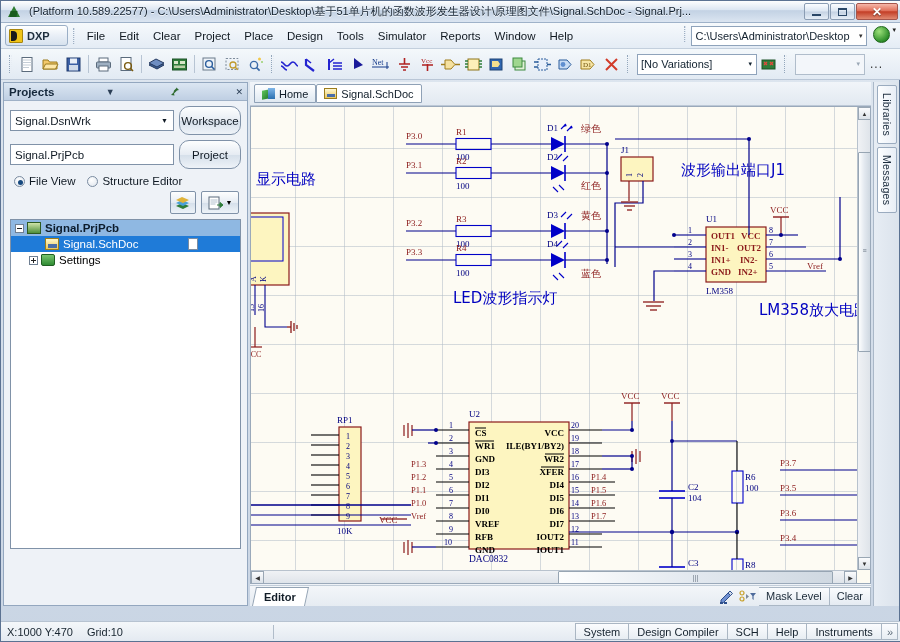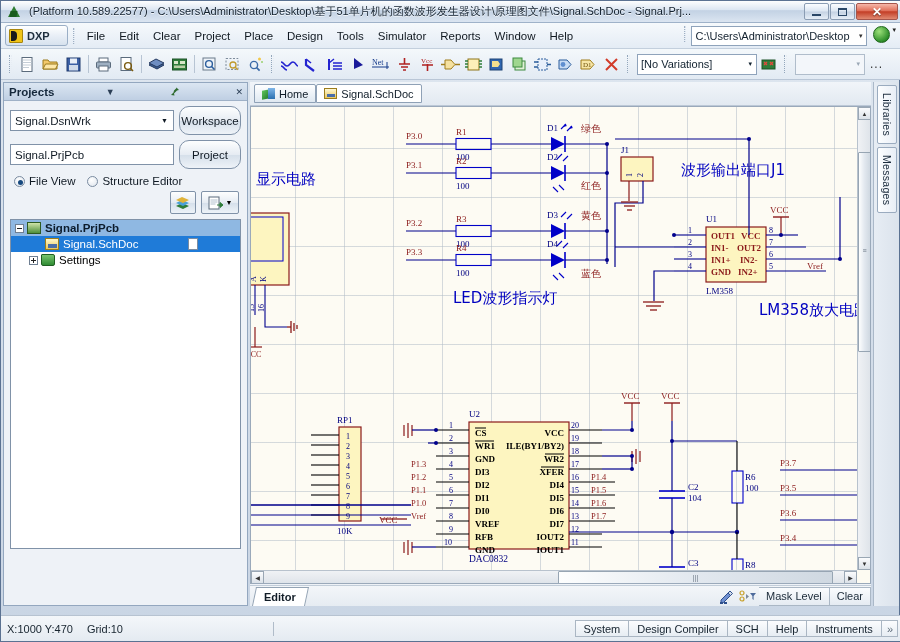--- a/index.html
+++ b/index.html
@@ -310,21 +310,21 @@
     display:flex; align-items:center; justify-content:center;
     padding: 7px 0;
   }
   .vtab span {
     writing-mode: vertical-rl;
     font-size:10.5px; color:#1c2c3d; letter-spacing:.3px;
   }
 
   
   .statusbar {
-    position:absolute; left:0; bottom:0; width:900px; height:26px;
+    position:absolute; left:0; bottom:0; width:900px; height:20px;
     background: linear-gradient(180deg,#f4f7fa,#e4eaf1);
     border-top:1px solid #b7c3d1;
     display:flex; align-items:center;
   }
   .coords { font-size:11px; color:#17242f; padding-left:6px; white-space:nowrap; }
   .gridtxt { font-size:11px; color:#17242f; padding-left:14px; }
   .sb-sep { width:1px; height:14px; background:#b0bcc9; margin-left:150px; }
   .sb-right { margin-left:auto; display:flex; align-items:center; margin-right:3px; }
   .sbtn {
     height:17px; padding:4px 8px; display:flex; align-items:center;

